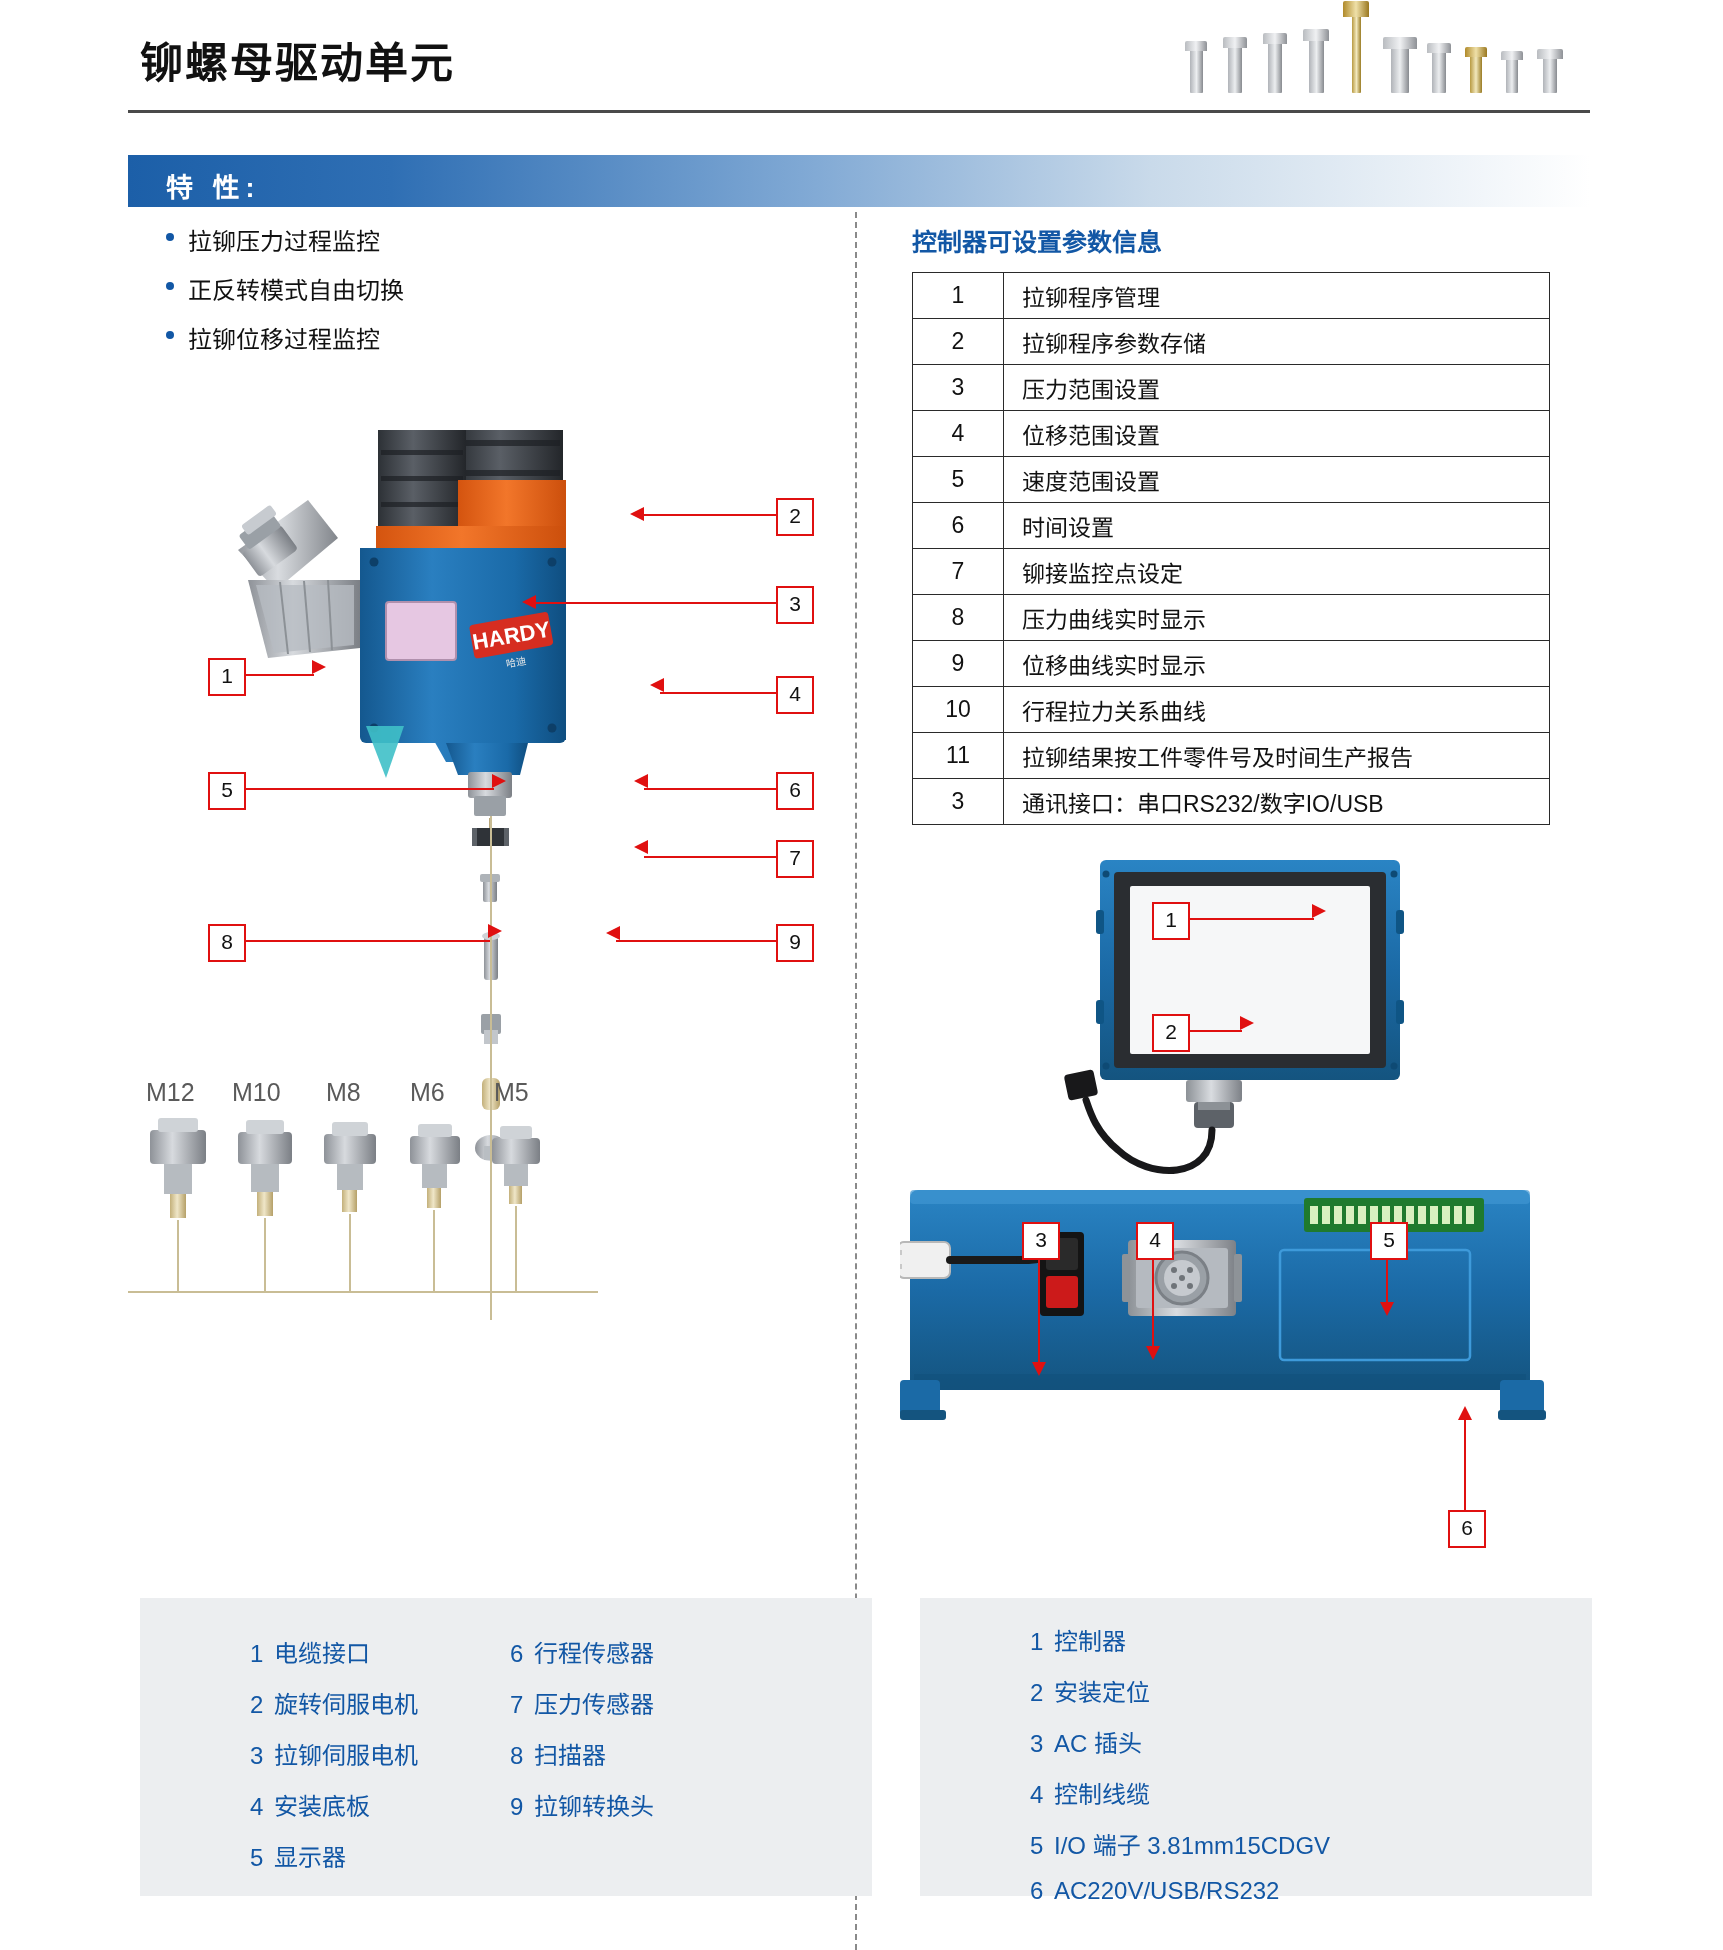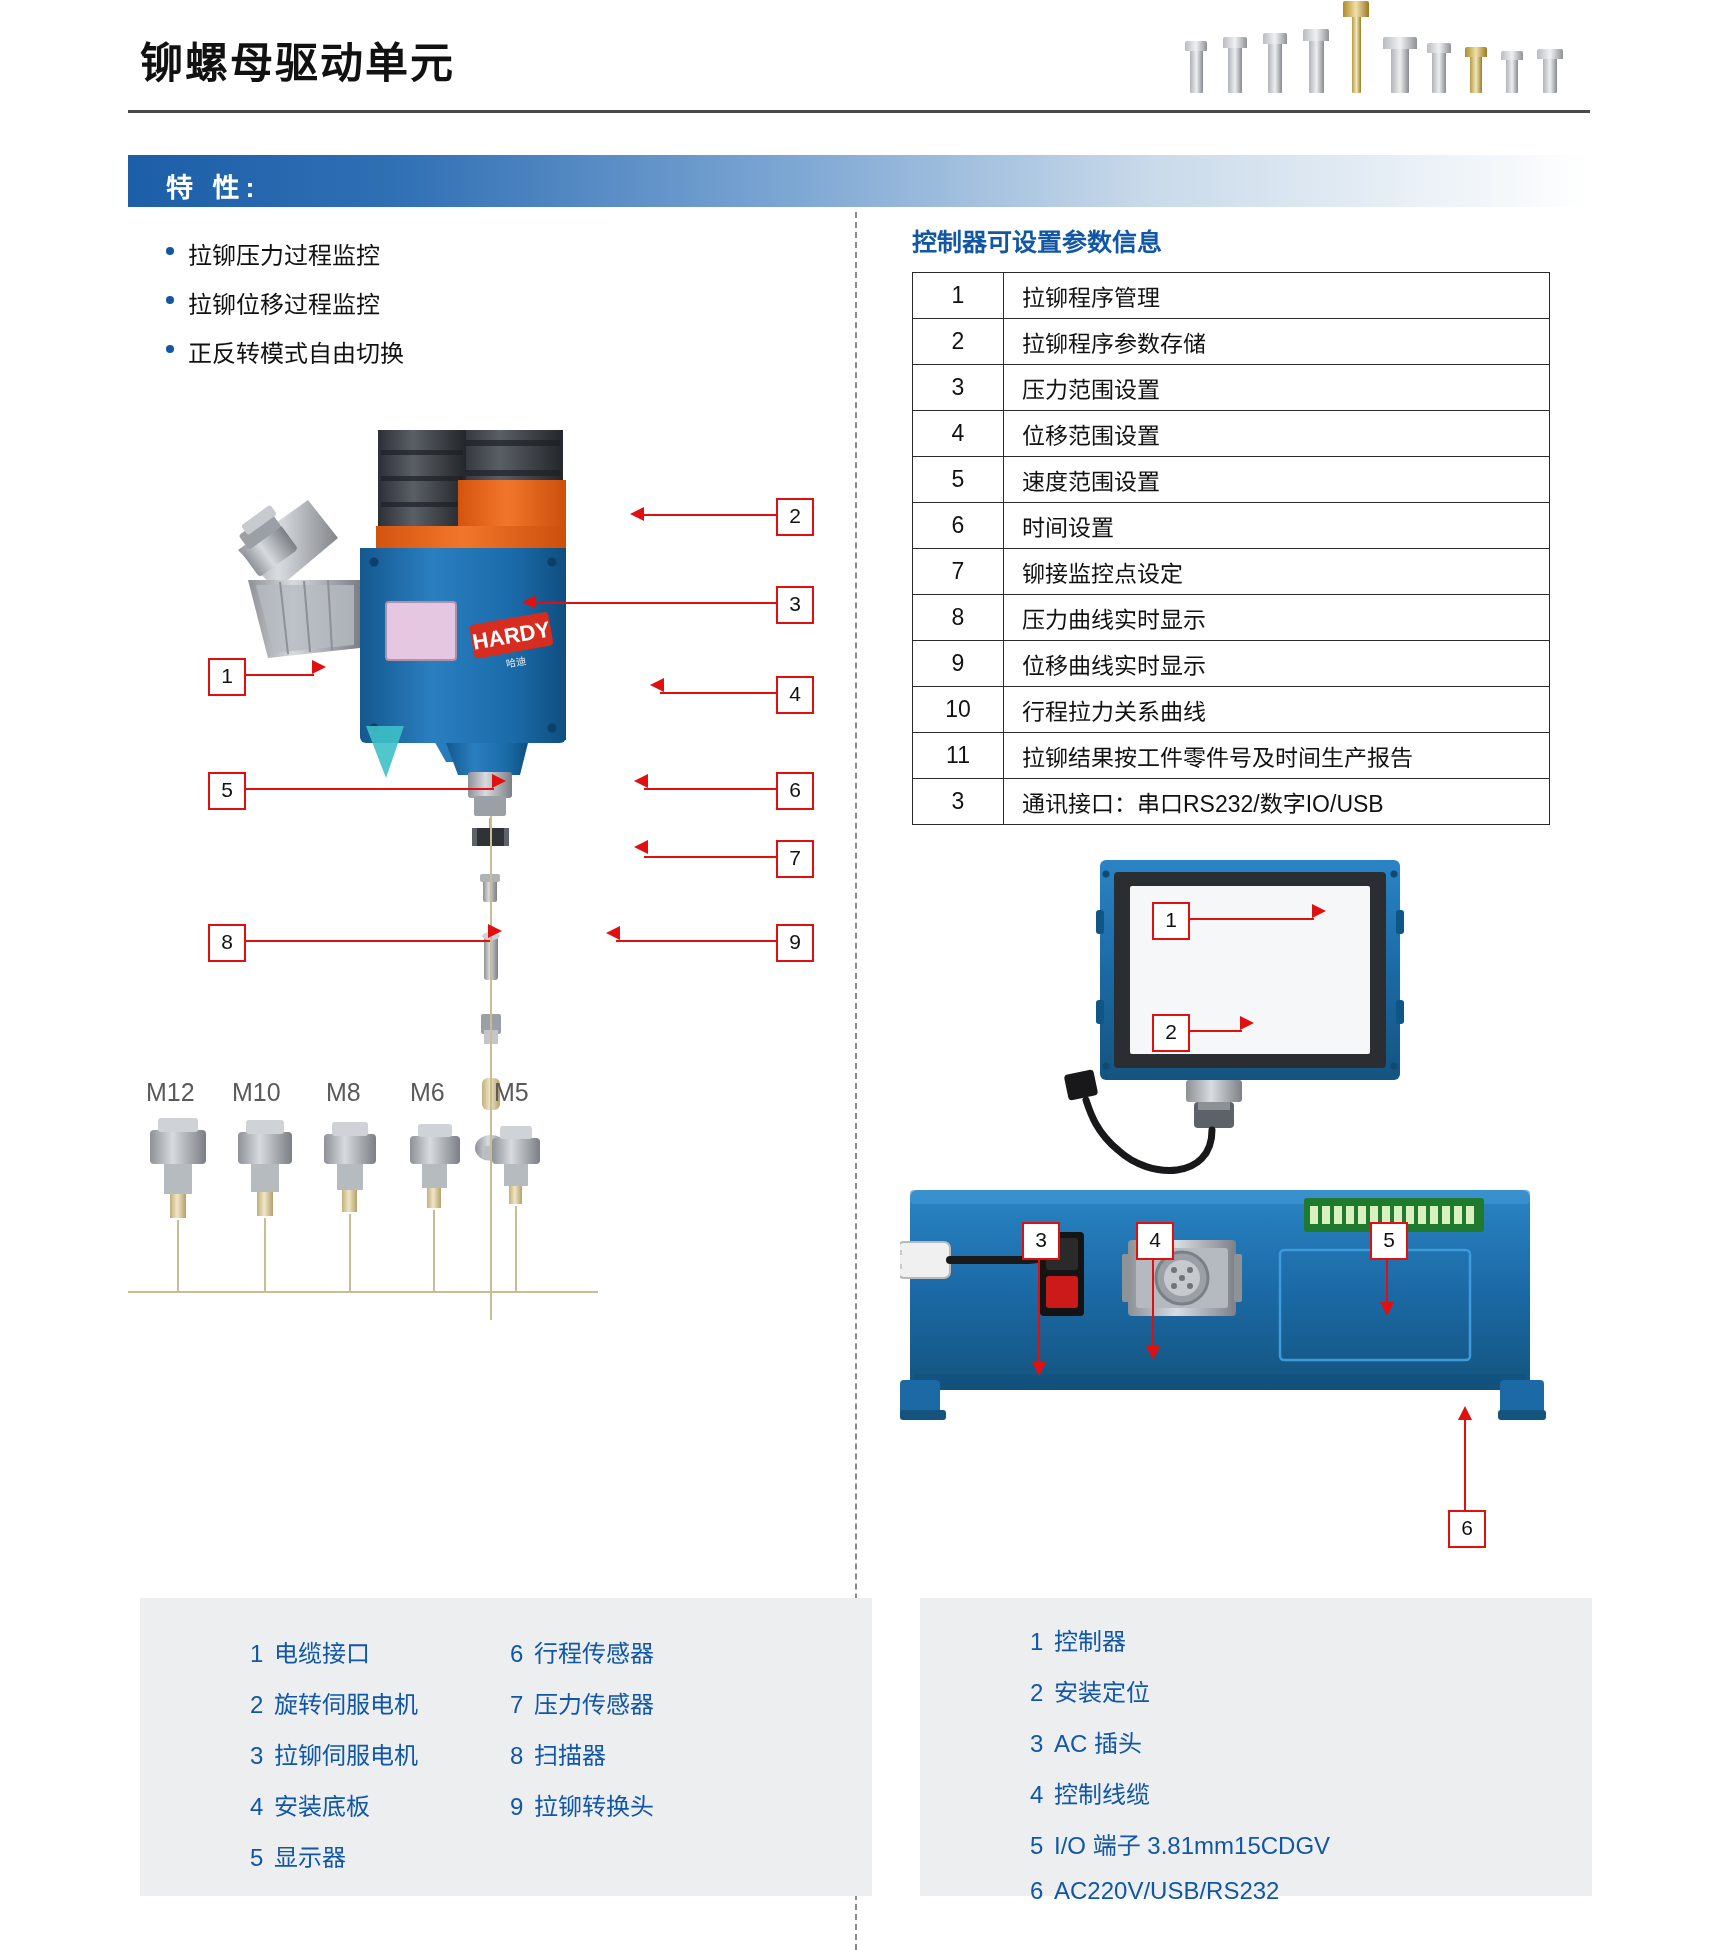--- a/index.html
+++ b/index.html
@@ -96,21 +96,21 @@
     top: 222px;
     width: 710px;
   }
   .model-title {
     font-size: 25px;
     font-weight: bold;
     color: #1257a5;
     margin: 0 0 14px 30px;
   }
   .bullet-list {
-    margin: 14px 0 0 34px;
+    margin: 0 0 0 34px;
     padding: 0;
     list-style: none;
   }
   .bullet-list li {
     font-size: 24px;
     color: #111;
     margin-bottom: 14px;
     position: relative;
     padding-left: 26px;
   }
@@ -312,22 +312,22 @@
 
 <div class="feature-bar">
   <div class="feature-bar-label">特  性:</div>
 </div>
 
 <div class="center-divider"></div>
 
 <div class="left-col">
   <ul class="bullet-list">
     <li>拉铆压力过程监控</li>
+    <li>正反转模式自由切换</li>
     <li>拉铆位移过程监控</li>
-    <li>正反转模式自由切换</li>
   </ul>
 </div>
 
 <div class="right-col">
   <div class="param-title">控制器可设置参数信息</div>
   <table class="param-table">
     <tbody>
       <tr>
           <td class="num">1</td>
           <td class="desc">拉铆程序管理</td>

